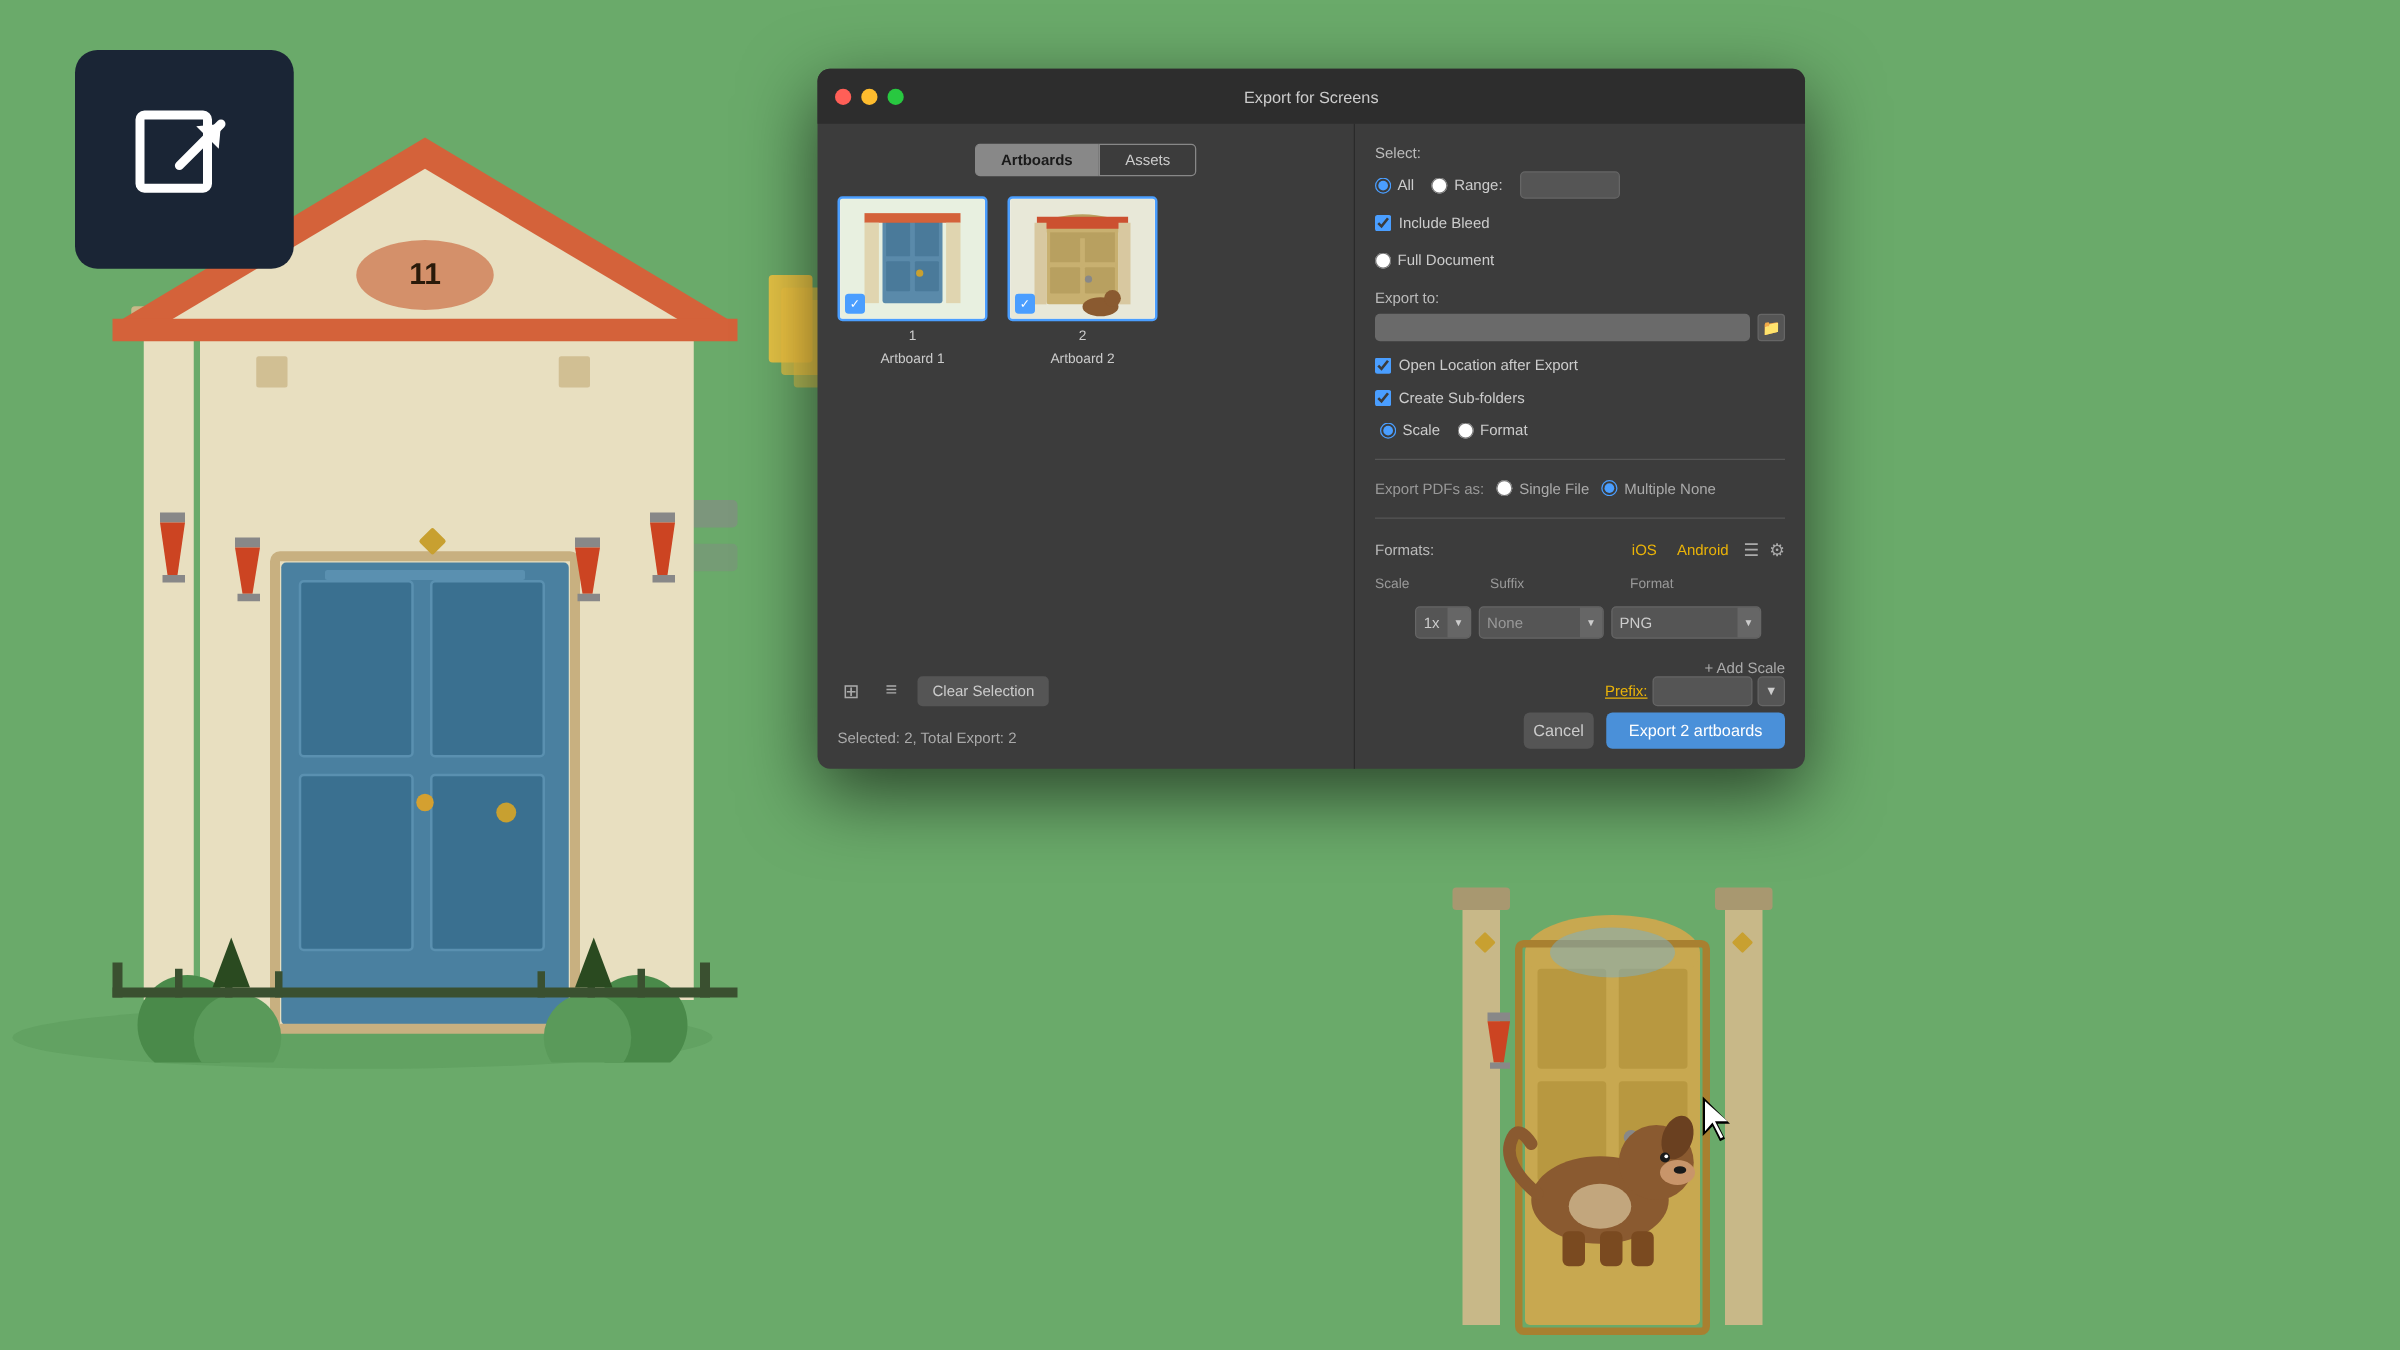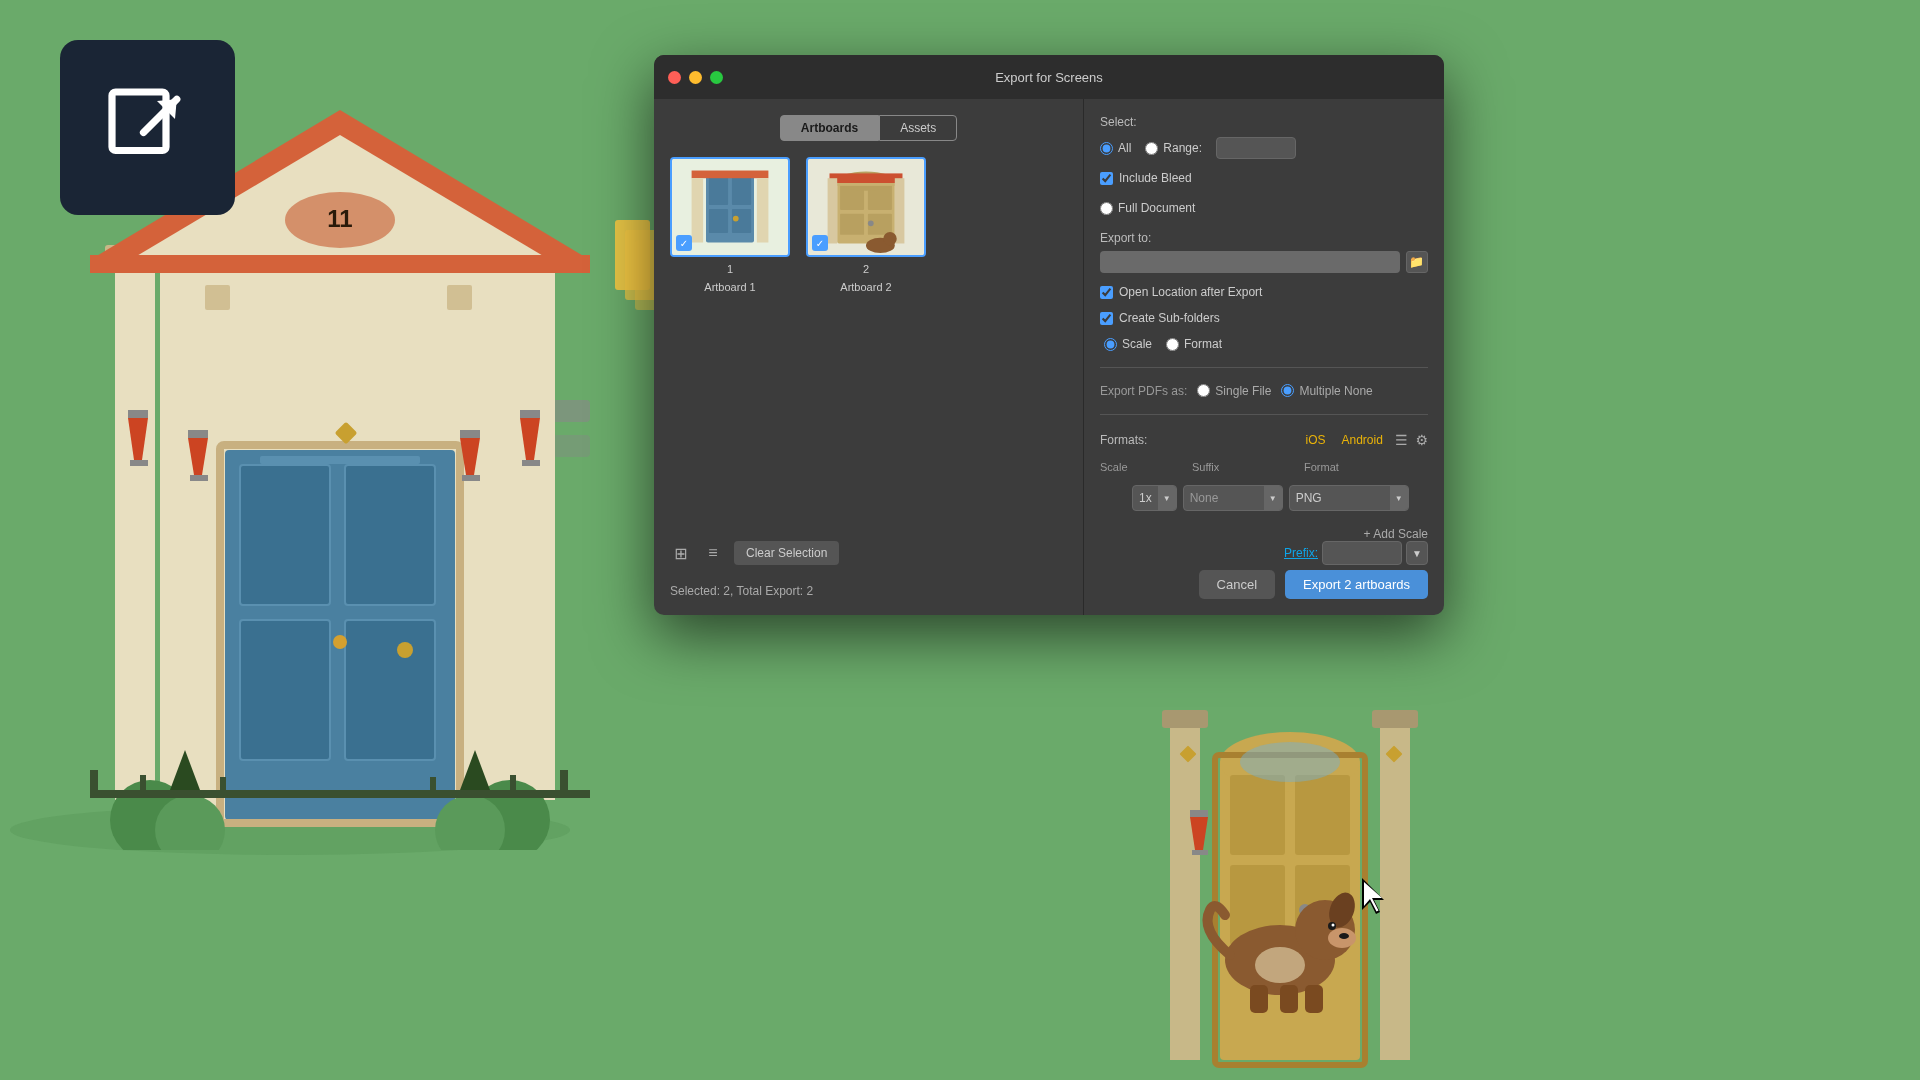--- a/index.html
+++ b/index.html
@@ -190,21 +190,21 @@
       padding: 5px 12px;
       border-radius: 4px;
       cursor: pointer;
     }
     .prefix-area {
       display: flex;
       align-items: center;
       gap: 6px;
       margin-left: auto;
     }
-    .prefix-label { color: #0ea5e9; font-size: 12px; text-decoration: underline; }
+    .prefix-label { color: #eab308; font-size: 12px; text-decoration: underline; }
     .prefix-input {
       width: 80px;
       height: 24px;
       background: #555;
       border: 1px solid #666;
       color: #ccc;
       border-radius: 4px;
       padding: 0 6px;
       font-size: 12px;
     }
@@ -234,21 +234,21 @@
       bottom: 16px;
       right: 16px;
       display: flex;
       gap: 10px;
     }
     .btn-cancel {
       background: #555;
       border: none;
       color: #ccc;
       font-size: 13px;
-      padding: 7px 18px;
+      padding: 7px 8px;
       border-radius: 5px;
       cursor: pointer;
     }
     .btn-export {
       background: #4a90d9;
       border: none;
       color: white;
       font-size: 13px;
       padding: 7px 18px;
       border-radius: 5px;

